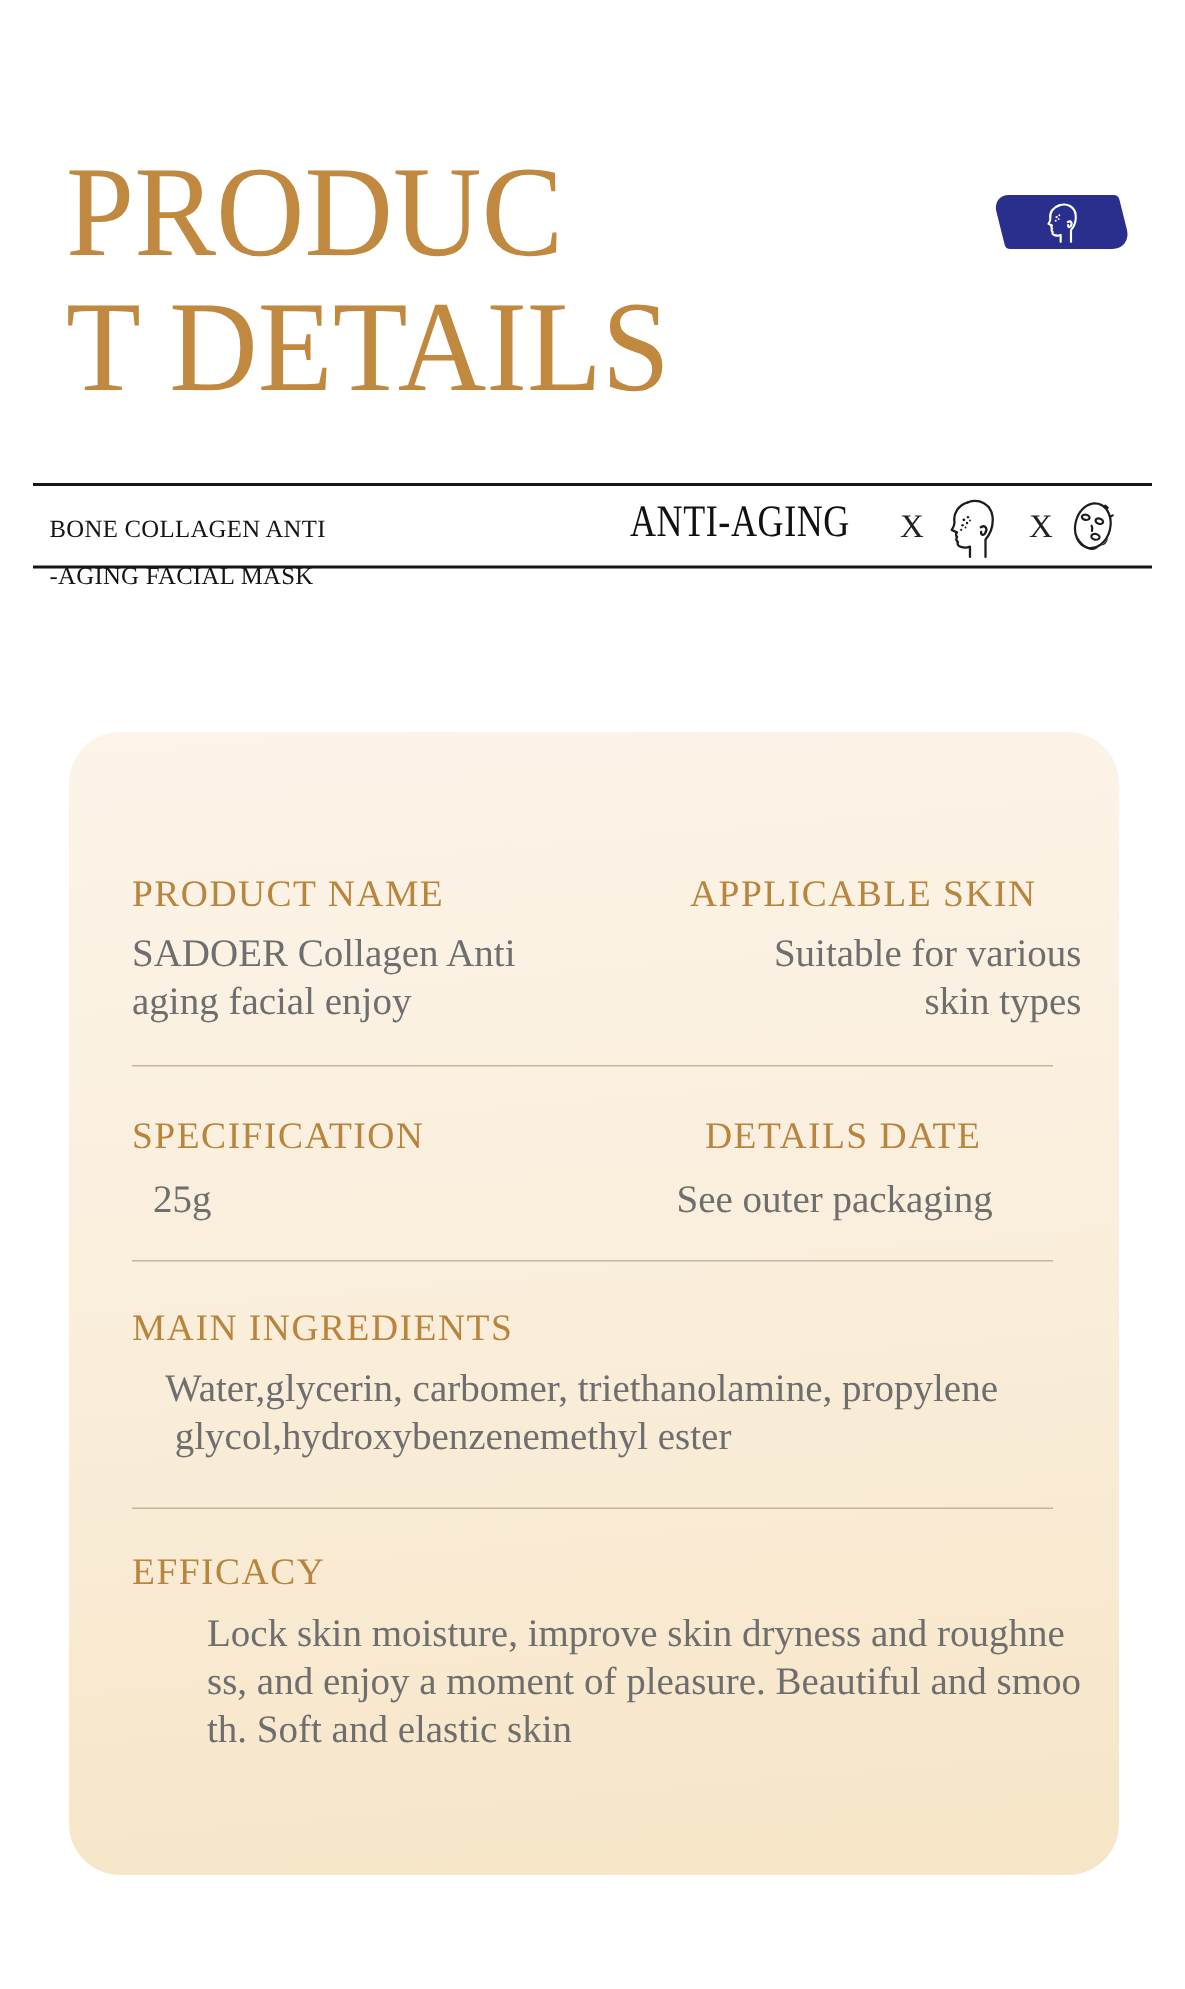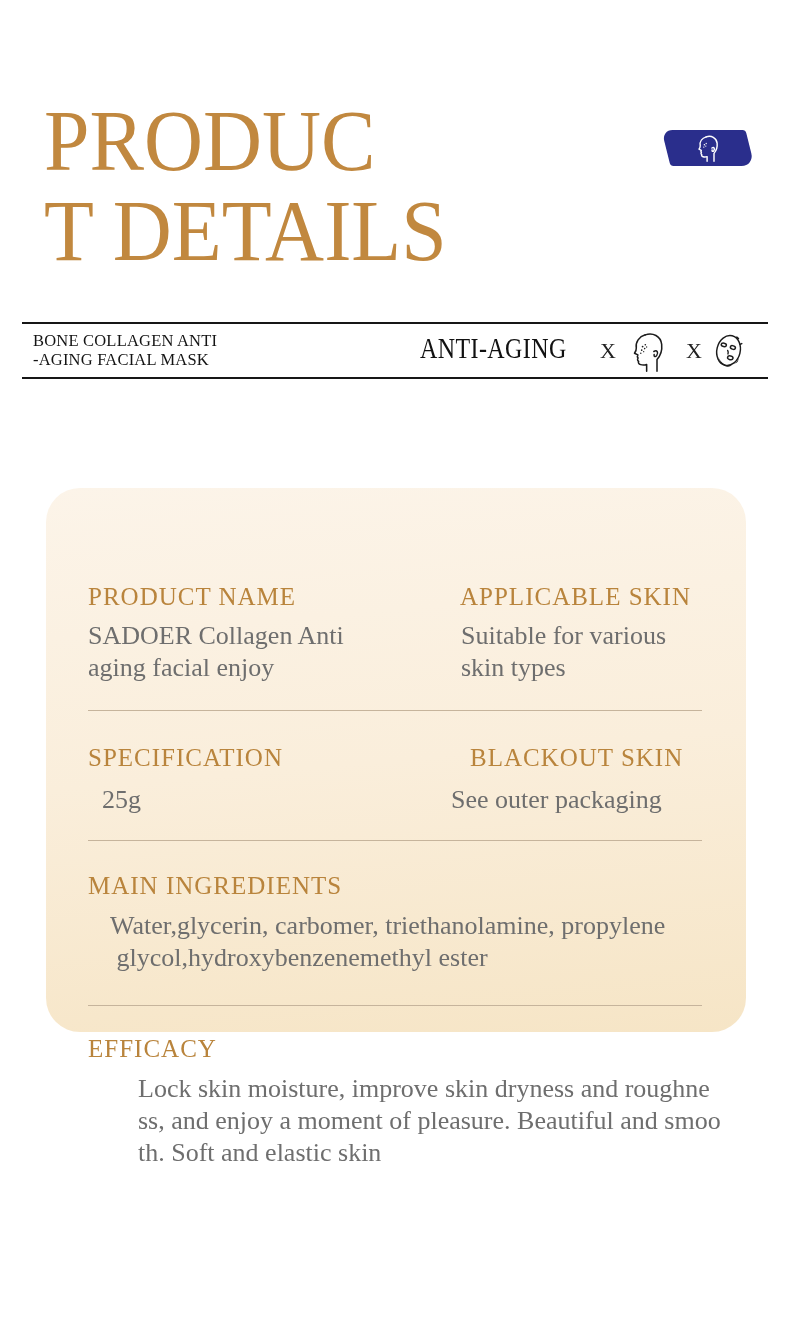--- a/index.html
+++ b/index.html
@@ -36,58 +36,58 @@
   
   .rule{position:absolute;left:22px;width:746px;height:2px;background:#161616;}
   .rule-1{top:322px;}
   .rule-2{top:377px;}
 
   
   .sub-left{
     position:absolute;left:33px;top:331px;
     font-size:16.5px;line-height:19px;letter-spacing:0.2px;color:#141414;
   }
-  .sub-left span{display:block;}
+  .sub-left span{display:block;margin-top:12px;}
   .tag{
     position:absolute;left:420px;top:331px;
     font-size:30px;line-height:34px;color:#111111;letter-spacing:0.5px;
     transform:scaleX(0.8);transform-origin:left top;white-space:nowrap;
   }
   .xmark{
     position:absolute;top:339px;
     font-size:22px;line-height:24px;color:#222222;
   }
   .x1{left:600px;}
   .x2{left:686px;}
   .sub-icon{position:absolute;display:block;}
   .head-icon{left:630px;top:330px;width:36px;height:43px;}
   .mask-icon{left:710px;top:327px;width:38px;height:47px;}
 
   
   .card{
-    position:absolute;left:46px;top:488px;width:700px;height:544px;
+    position:absolute;left:46px;top:488px;width:700px;height:762px;
     border-radius:34px;
     background:linear-gradient(175deg,#FCF4E9 0%,#FAEEDB 50%,#F6E5C6 100%);
   }
   .card .label{
     position:absolute;
     font-size:25px;line-height:28px;letter-spacing:1px;
     color:#B9843C;white-space:nowrap;
   }
   .card .value{
     position:absolute;
     font-size:26px;line-height:32px;color:#6E6E6E;
     white-space:pre-wrap;
   }
   .card .divider{position:absolute;left:42px;width:614px;height:1px;background:#C6B49C;}
 
   .l-product-name{left:42px;top:95px;}
   .v-product-name{left:42px;top:132px;width:330px;}
   .l-applicable-skin{left:414px;top:95px;}
-  .v-applicable-skin{left:415px;top:132px;width:260px;}
+  .v-applicable-skin{left:415px;top:132px;width:260px;text-align:right;}
   .div-1{top:222px;}
   .l-specification{left:42px;top:256px;}
   .v-specification{left:56px;top:296px;}
   .l-blackout-date{left:424px;top:256px;}
   .v-blackout-date{left:405px;top:296px;}
   .div-2{top:352px;}
   .l-main-ingredients{left:42px;top:384px;}
   .v-main-ingredients{left:44px;top:422px;width:625px;margin-left:20px;}
   .div-3{top:517px;}
   .l-efficacy{left:42px;top:547px;}
@@ -175,21 +175,21 @@
 
     <div class="label l-applicable-skin">APPLICABLE SKIN</div>
     <div class="value v-applicable-skin">Suitable for various
 skin types</div>
 
     <div class="divider div-1"></div>
 
     <div class="label l-specification">SPECIFICATION</div>
     <div class="value v-specification">25g</div>
 
-    <div class="label l-blackout-date">BLACKOUT SKIN</div>
+    <div class="label l-blackout-date">DETAILS DATE</div>
     <div class="value v-blackout-date">See outer packaging</div>
 
     <div class="divider div-2"></div>
 
     <div class="label l-main-ingredients">MAIN INGREDIENTS</div>
     <div class="value v-main-ingredients">Water,glycerin, carbomer, triethanolamine, propylene
  glycol,hydroxybenzenemethyl ester</div>
 
     <div class="divider div-3"></div>
 

